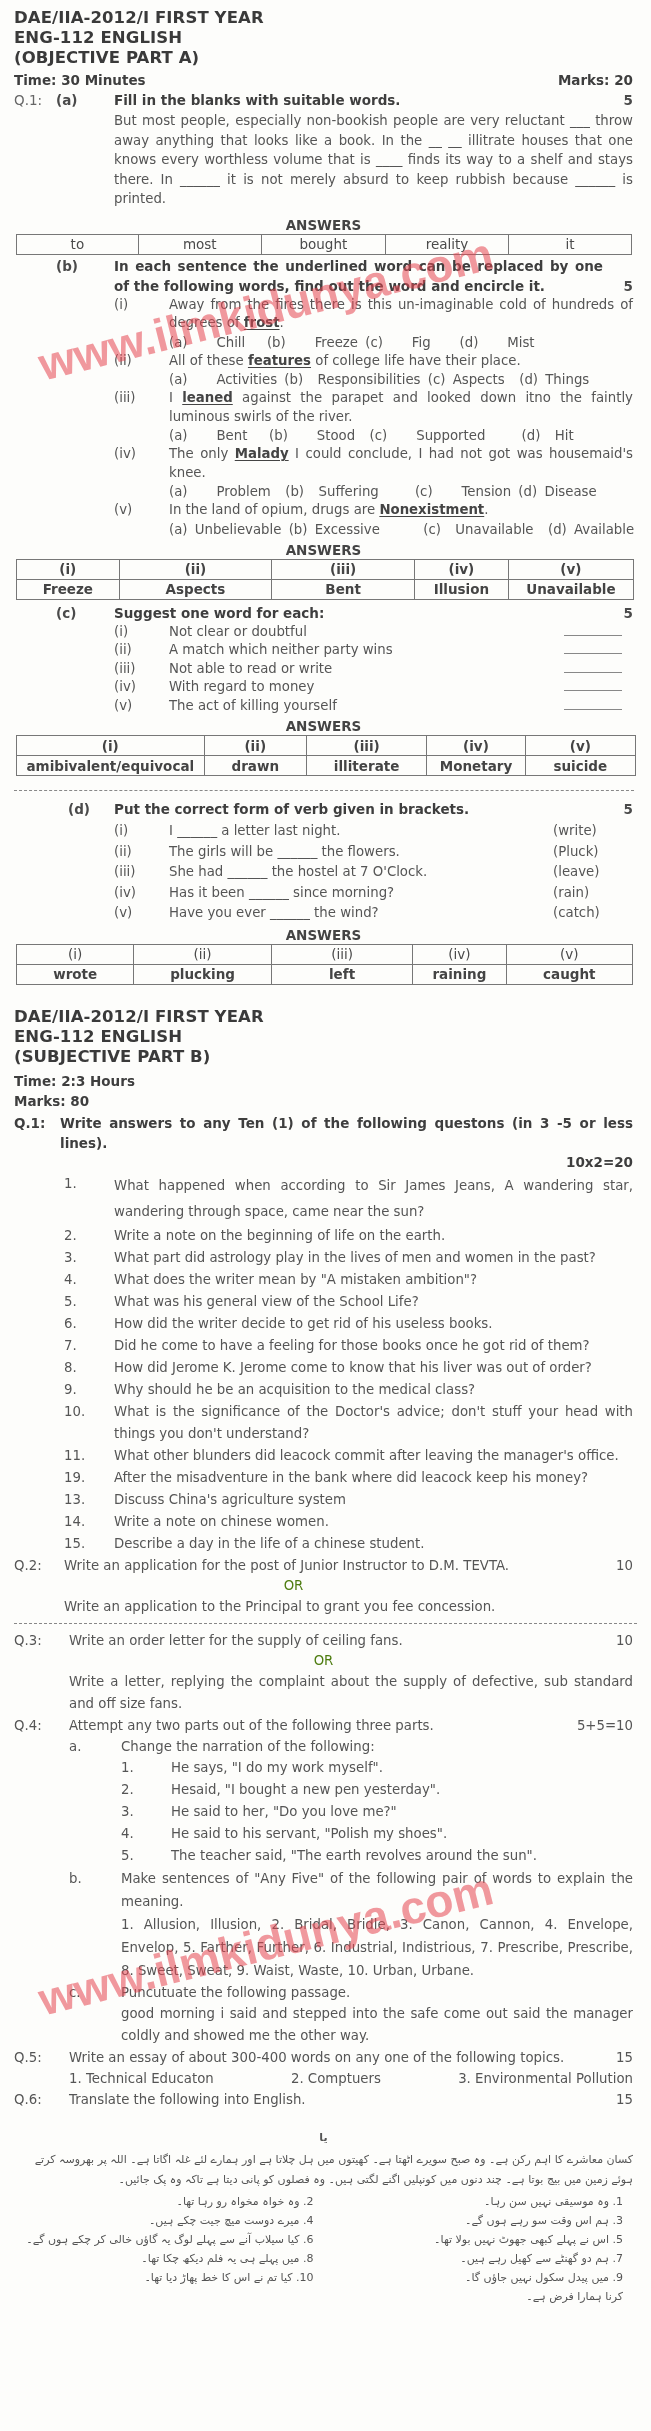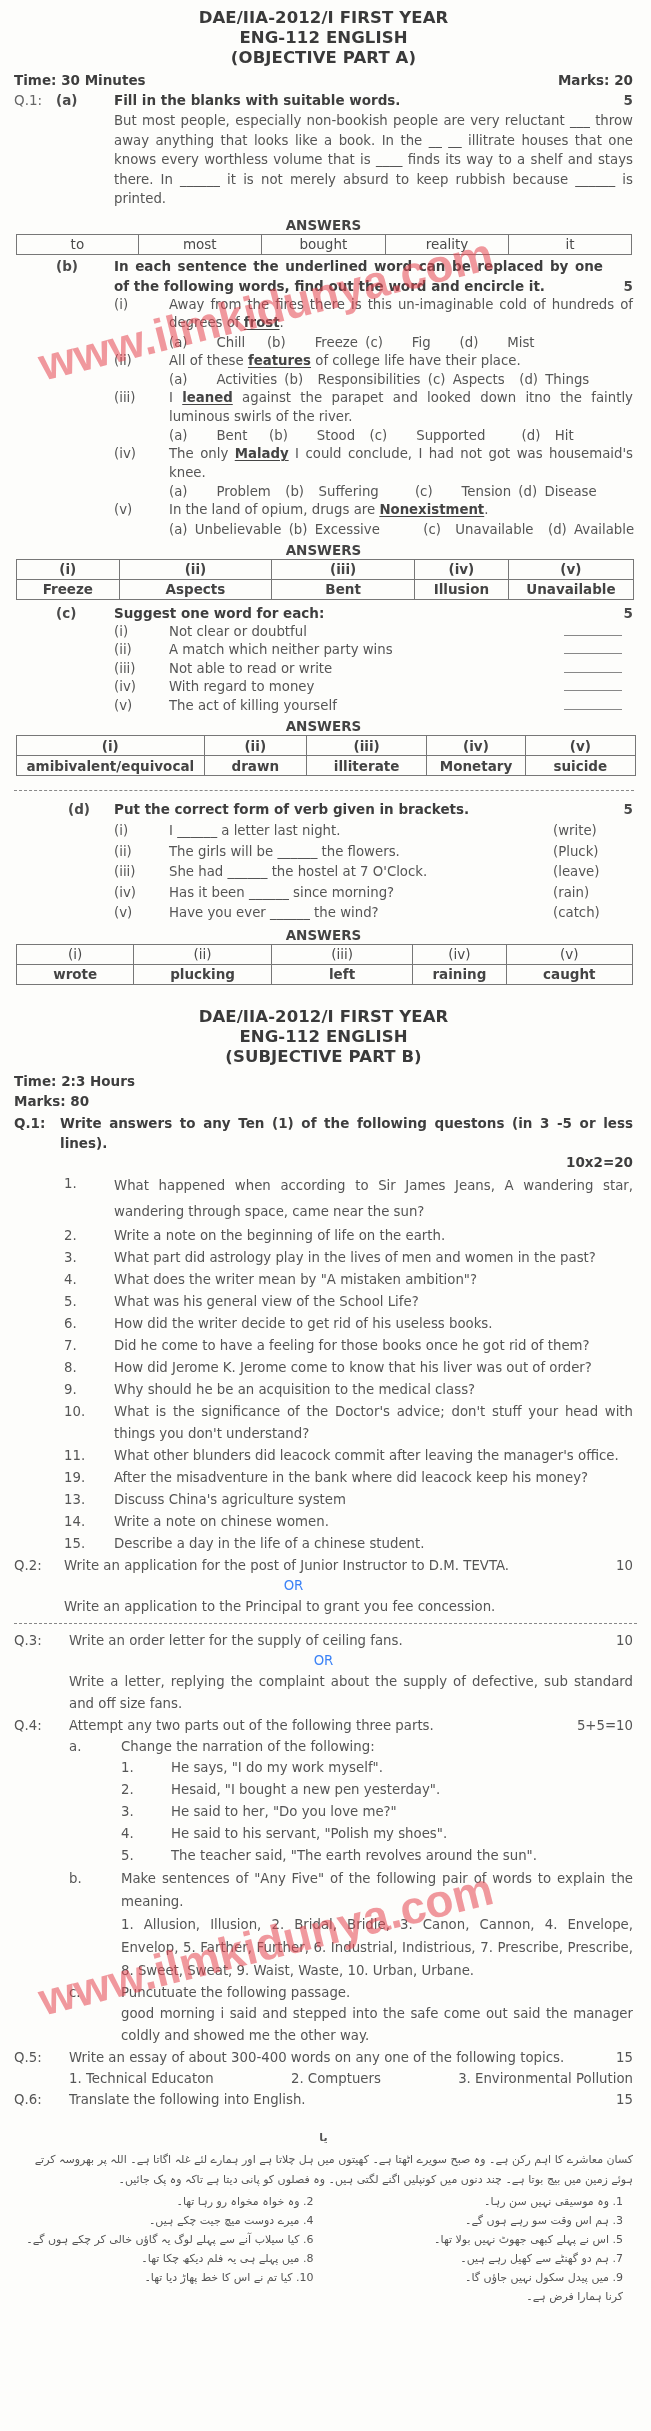--- a/index.html
+++ b/index.html
@@ -7,21 +7,21 @@
   body {
     font-family: "DejaVu Sans", sans-serif;
     color: #4a4a4a;
     font-size: 12.6px;
     line-height: 20px;
     position: relative;
     overflow: hidden;
     height: 2431px;
   }
   .page { position: relative; width: 651px; padding: 0 18px 0 14px; }
-  .header { text-align: center; font-weight: bold; font-size: 16.5px; line-height: 20px; color: #3a3a3a; letter-spacing: 0.1px; }
+  .header { text-align: left; font-weight: bold; font-size: 16.5px; line-height: 20px; color: #3a3a3a; letter-spacing: 0.1px; }
   .row { display: flex; justify-content: space-between; align-items: baseline; }
   .bold { font-weight: bold; color: #3e3e3e; }
   .time-row { font-weight: bold; font-size: 13.5px; color: #3e3e3e; margin-top: 2px; }
   .qhead { display: flex; align-items: baseline; font-size: 13.5px; }
   .qnum { width: 38px; flex-shrink: 0; }
   .qpart { width: 62px; flex-shrink: 0; font-weight: bold; }
   .qtext { flex: 1; font-weight: bold; color: #3e3e3e; }
   .marks { width: 30px; text-align: right; font-weight: bold; flex-shrink: 0; }
   .para { margin-left: 100px; text-align: justify; font-size: 13.3px; line-height: 19.5px; color: #555; }
   .answers-title { text-align: center; font-weight: bold; font-size: 13.5px; color: #444; line-height: 18px; margin-top: 2px; }
@@ -37,21 +37,21 @@
   .blank-col { width: 80px; text-align: center; flex-shrink: 0; }
   .verb-col { width: 80px; flex-shrink: 0; color: #555; }
   .dashed { border-top: 1.5px dashed #888; margin: 10px 0 8px 0; width: 620px; }
   .sqline { display: flex; font-size: 13.3px; line-height: 21px; color: #555; }
   .sqline .qn { width: 55px; flex-shrink: 0; }
   .sqline .tx { flex: 1; }
   .sqline .mk { width: 40px; text-align: right; flex-shrink: 0; }
   .listitem { display: flex; margin-left: 50px; font-size: 13.3px; line-height: 22px; color: #555; }
   .listitem .n { width: 50px; flex-shrink: 0; }
   .listitem .t { flex: 1; text-align: justify; }
-  .or { text-align: center; font-size: 13.3px; line-height: 20px; color: #3b82f6; }
+  .or { text-align: center; font-size: 13.3px; line-height: 20px; color: #4d7c0f; }
   .urdu { direction: rtl; font-family: "DejaVu Sans", sans-serif; font-size: 11px; color: #555; line-height: 20px; }
   .urdu-grid { display: grid; grid-template-columns: 1fr 1fr; direction: rtl; font-size: 11px; line-height: 19px; color: #555; margin-top: 2px; }
   .urdu-grid div { padding-right: 10px; }
   .watermark {
     position: absolute; color: rgba(230, 70, 80, 0.55); font-weight: bold;
     font-family: "Liberation Sans", sans-serif; pointer-events: none; white-space: nowrap;
     transform-origin: left bottom;
   }
 </style>
 </head>

